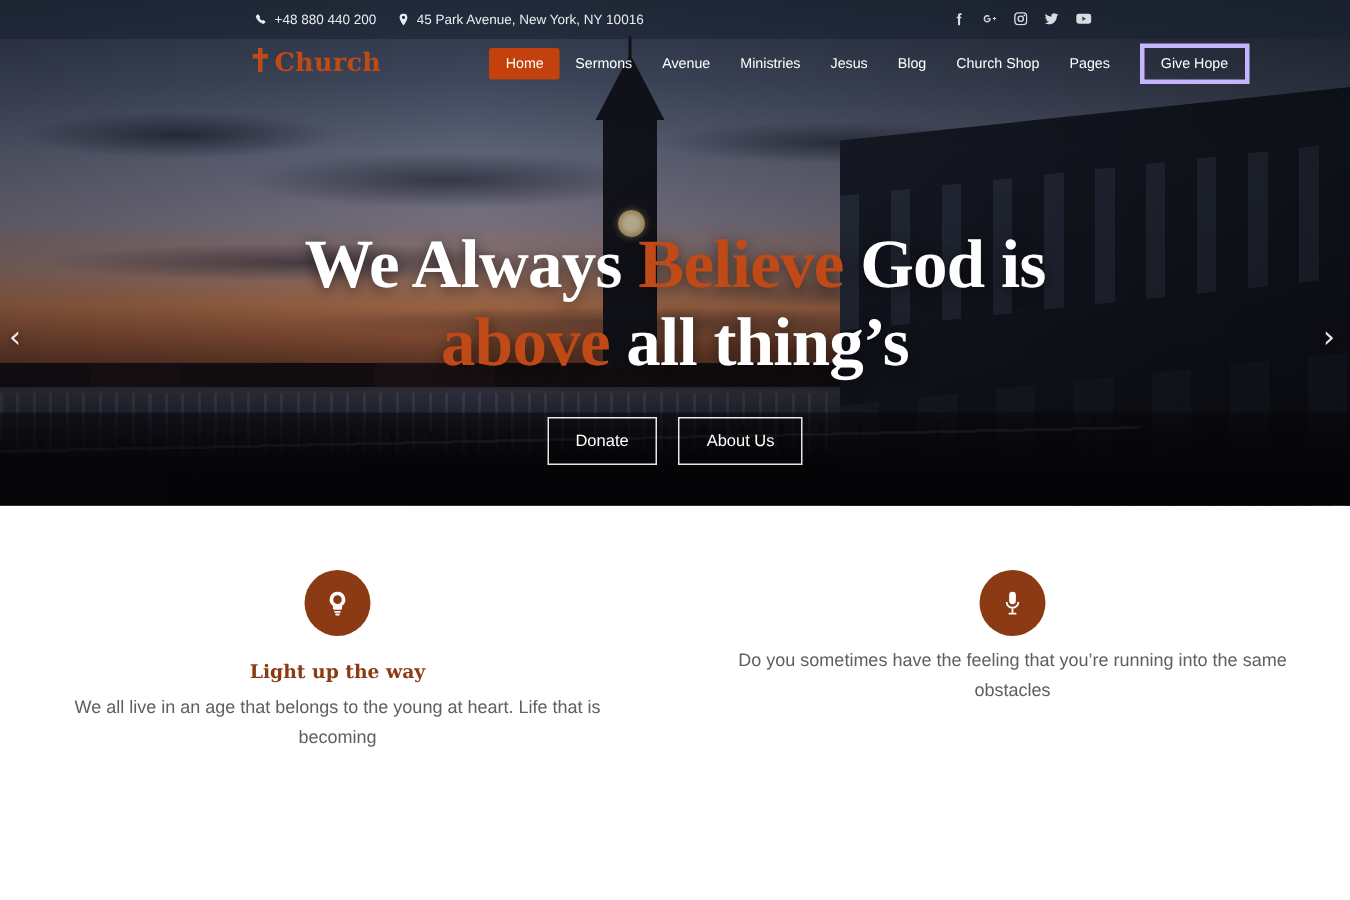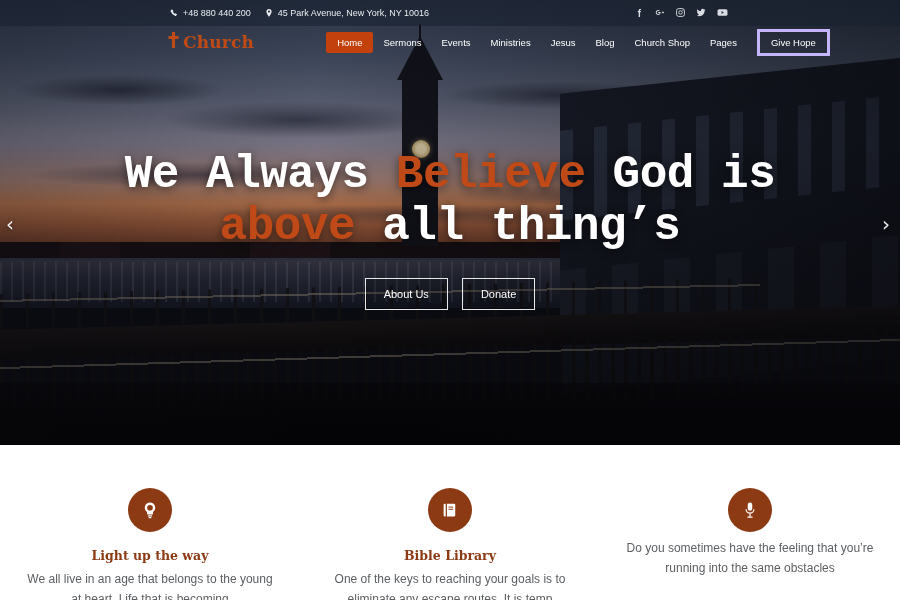--- a/index.html
+++ b/index.html
@@ -9,21 +9,21 @@
     height: 600px;
     overflow: hidden;
     background: #ffffff;
     font-family: "Liberation Sans", sans-serif;
   }
 
   
   .hero {
     position: relative;
     width: 900px;
-    height: 445px;
+    height: 337px;
     overflow: hidden;
     background: #0b0d14;
   }
 
   
   .hero-photo {
     position: absolute;
     inset: 0;
   }
   
@@ -252,21 +252,21 @@
   }
 
   
   .hero-content {
     position: absolute;
     left: 0; top: 150px; width: 900px;
     text-align: center;
     z-index: 20;
   }
   .hero-title {
-    font-family: Liberation Mono, monospace;
+    font-family: Liberation Serif, serif;
     font-weight: bold;
     font-size: 46px;
     line-height: 1.13;
     color: #ffffff;
     letter-spacing: -0.5px;
     text-shadow: 0 2px 10px rgba(0,0,0,.55);
   }
   .hero-title .hl { color: #bf4a17; }
   .hero-sub {
     margin-top: 18px;
@@ -422,38 +422,38 @@
           <rect x="4" y="0" width="3" height="16"></rect>
           <rect x="0.5" y="4" width="10" height="3"></rect>
         </svg>
       </span>
       <span class="logo-text">Church</span>
     </div>
 
     <div class="nav-links">
       <span class="nav-link active">Home</span>
       <span class="nav-link">Sermons</span>
-      <span class="nav-link">Events</span>
+      <span class="nav-link">Avenue</span>
       <span class="nav-link">Ministries</span>
       <span class="nav-link">Jesus</span>
       <span class="nav-link">Blog</span>
       <span class="nav-link">Church Shop</span>
       <span class="nav-link">Pages</span>
       <span class="nav-cta">Give Hope</span>
     </div>
   </div>
 
   <div class="hero-content">
     <div class="hero-title">
       <span>We Always </span><span class="hl">Believe</span><span> God is</span><br>
       <span class="hl">above</span><span> all thing’s</span>
     </div>
     <div class="hero-btns">
+      <span class="hero-btn">Donate</span>
       <span class="hero-btn">About Us</span>
-      <span class="hero-btn">Donate</span>
     </div>
   </div>
 
   <span class="slider-arrow arrow-prev">‹</span>
   <span class="slider-arrow arrow-next">›</span>
 </div>
 
 <div class="features">
 
   <div class="feature">
@@ -463,34 +463,20 @@
           <path d="M12 2a7 7 0 0 0-4 12.7V17a1 1 0 0 0 1 1h6a1 1 0 0 0 1-1v-2.3A7 7 0 0 0 12 2zm0 3.2a3.8 3.8 0 0 1 0 7.6 3.8 3.8 0 0 1 0-7.6z"></path>
           <rect x="9.2" y="19" width="5.6" height="1.7" rx=".8"></rect>
           <rect x="10" y="21.4" width="4" height="1.6" rx=".8"></rect>
         </svg>
       </span>
     </div>
     <div class="feat-title">Light up the way</div>
     <div class="feat-text">We all live in an age that belongs to the young at heart. Life that is becoming</div>
   </div>
 
-  <div class="feature">
-    <div class="feat-icon">
-      <span>
-        <svg width="18" height="18" viewBox="0 0 24 24" fill="#ffffff">
-          <path d="M5 3.5h12.5a1.5 1.5 0 0 1 1.5 1.5v14a1.5 1.5 0 0 1-1.5 1.5H5A1.5 1.5 0 0 1 3.5 19V5A1.5 1.5 0 0 1 5 3.5z"></path>
-          <rect x="6.3" y="2.2" width="1.6" height="19.6" fill="#8c3a14"></rect>
-          <rect x="10" y="7.5" width="6.2" height="1.3" fill="#8c3a14"></rect>
-          <rect x="10" y="10.4" width="6.2" height="1.3" fill="#8c3a14"></rect>
-        </svg>
-      </span>
-    </div>
-    <div class="feat-title">Bible Library</div>
-    <div class="feat-text">One of the keys to reaching your goals is to eliminate any escape routes. It is temp</div>
-  </div>
 
   <div class="feature">
     <div class="feat-icon">
       <span>
         <svg width="18" height="18" viewBox="0 0 24 24" fill="#ffffff">
           <rect x="9" y="2" width="6" height="11" rx="3"></rect>
           <path d="M6 11a6 6 0 0 0 12 0h-1.6a4.4 4.4 0 0 1-8.8 0z"></path>
           <rect x="11.2" y="17" width="1.6" height="4"></rect>
           <rect x="8.4" y="20.6" width="7.2" height="1.6" rx=".8"></rect>
         </svg>

